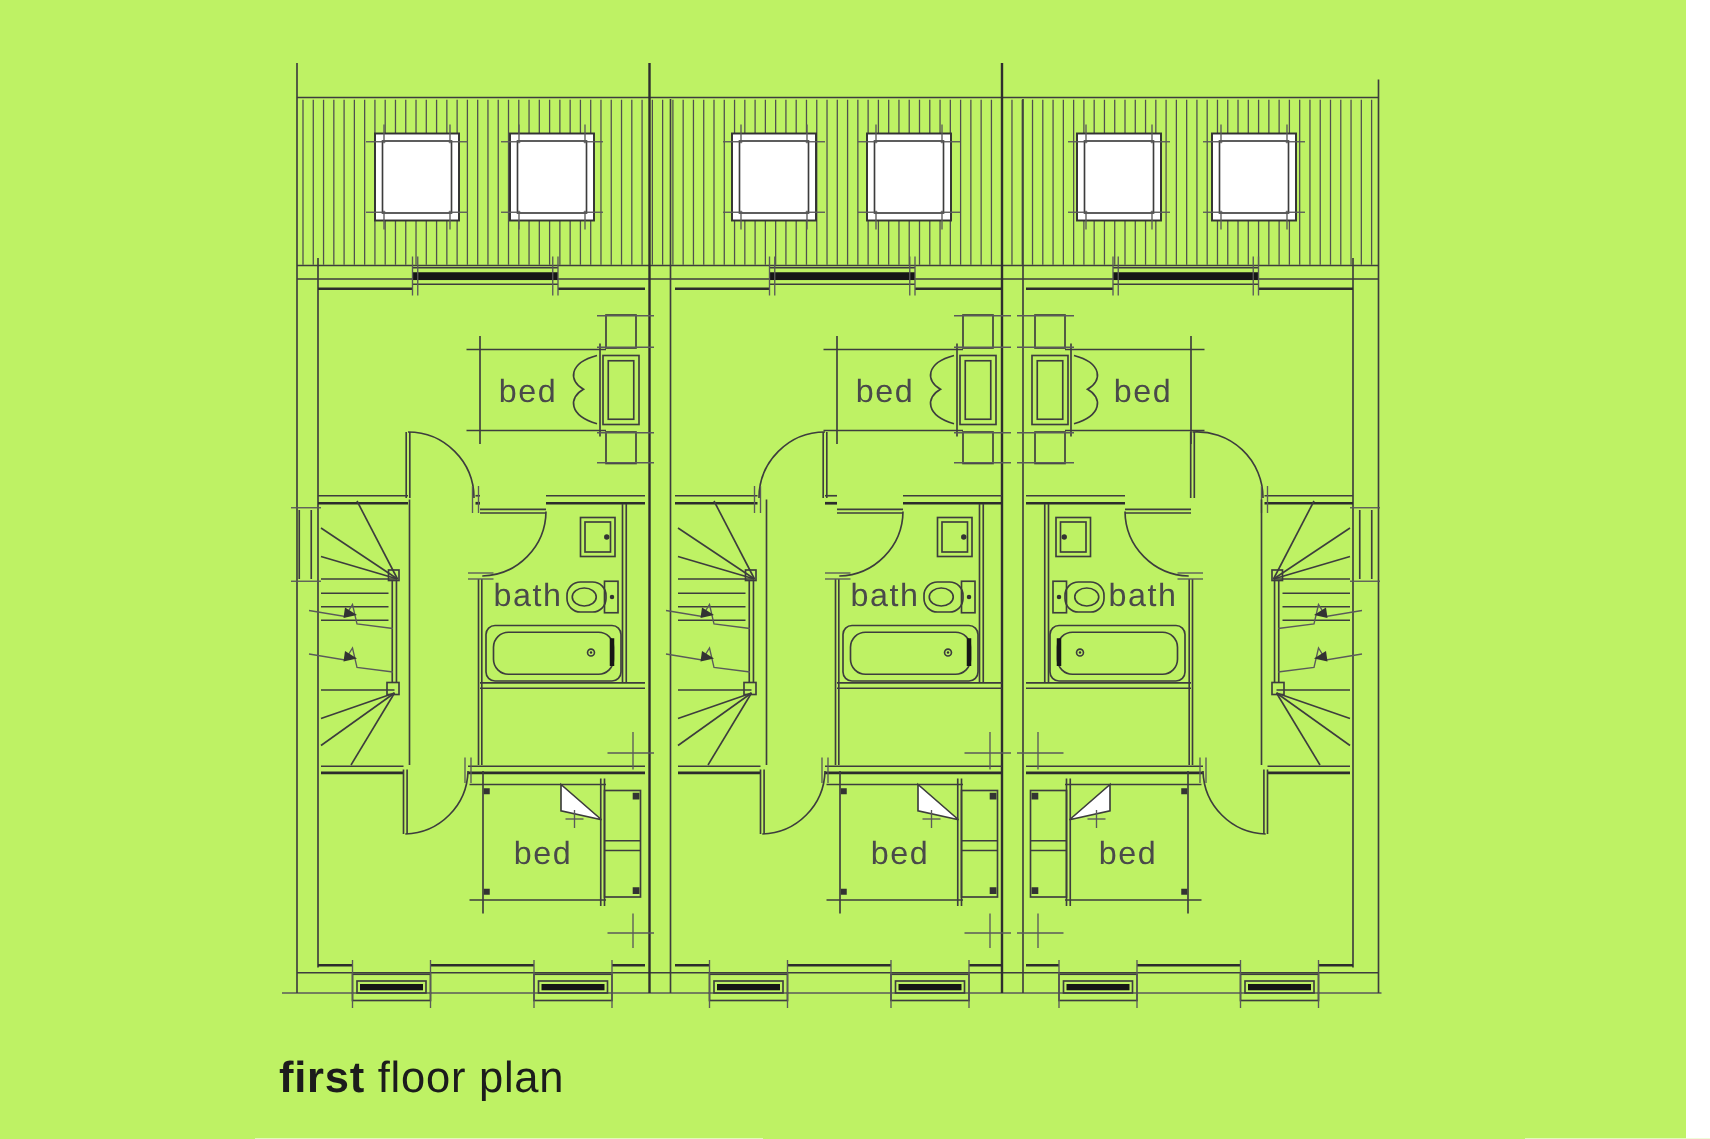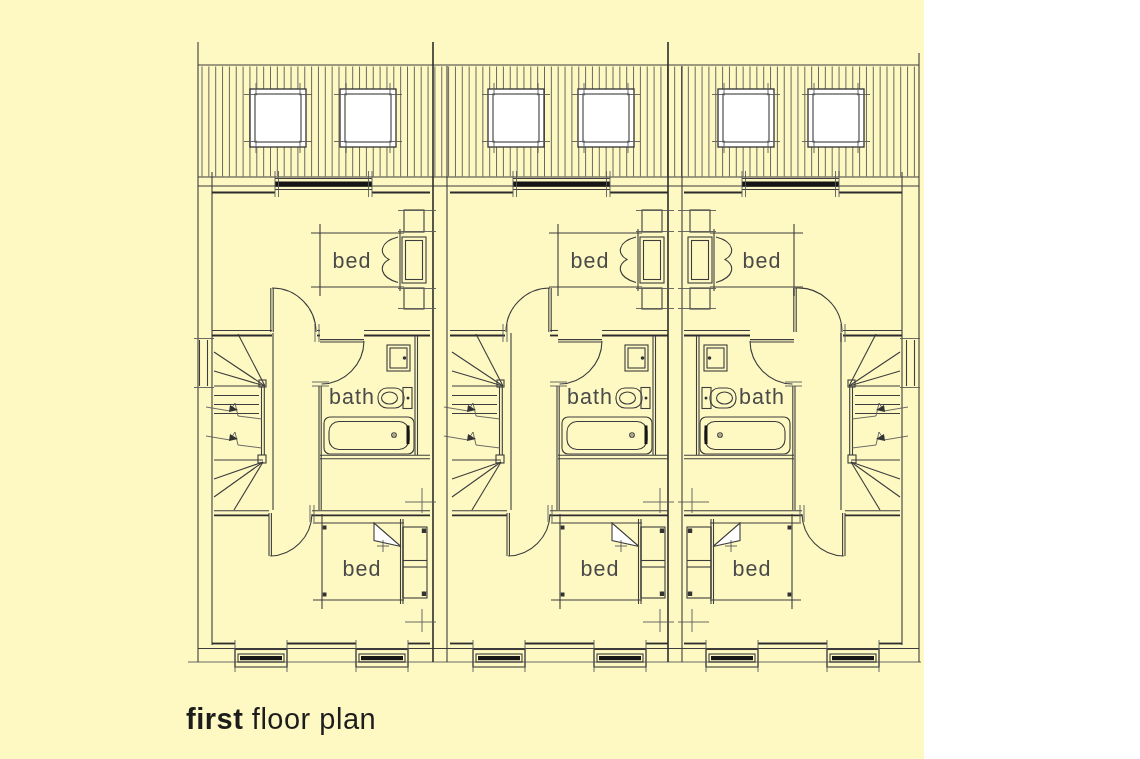--- a/index.html
+++ b/index.html
@@ -1,16 +1,16 @@
 <!DOCTYPE html>
 <html><head>
 <meta charset="utf-8">
 <style>
   html,body{margin:0;padding:0;background:#ffffff;}
-  .sheet{position:relative;width:924px;height:759px;background:#fef9c3;overflow:hidden;
+  .sheet{position:relative;width:1124px;height:759px;background:#bef264;overflow:hidden;
          font-family:"Liberation Sans",sans-serif;}
   svg{position:absolute;left:0;top:0;}
   .ln{stroke:#3d3d3d;stroke-width:1.1;fill:none;stroke-linecap:butt;}
   .thick{stroke:#2c2c2c;stroke-width:1.8;fill:none;}
   .thin{stroke:#5a5a5a;stroke-width:0.9;fill:none;}
   .hatch{stroke:#4f4f4f;stroke-width:0.85;fill:none;}
   .pw{stroke:#2e2e2e;stroke-width:1.6;fill:none;}
   .wln{fill:#ffffff;stroke:#333333;stroke-width:1.3;}
   .dark{fill:#161616;stroke:none;}
   .blk{fill:#333333;stroke:none;}

